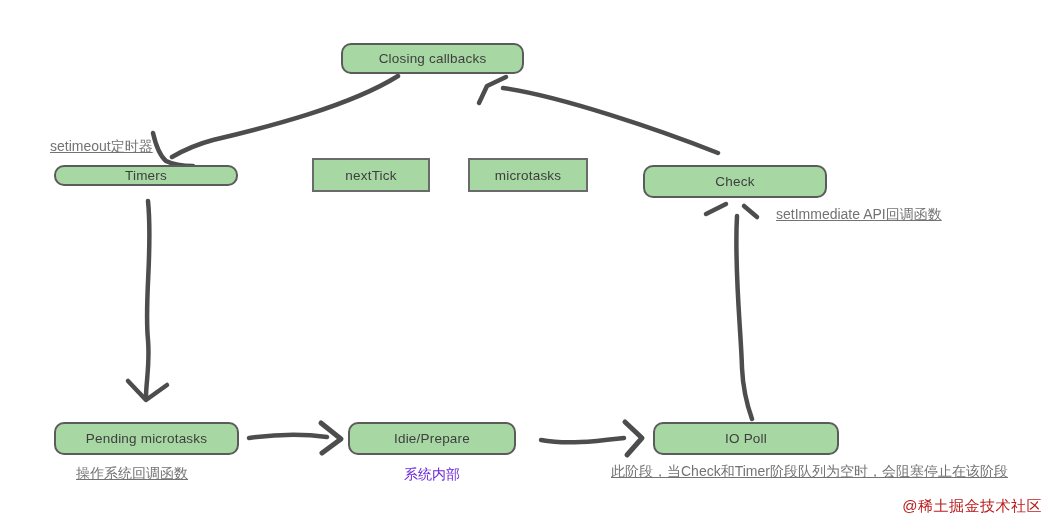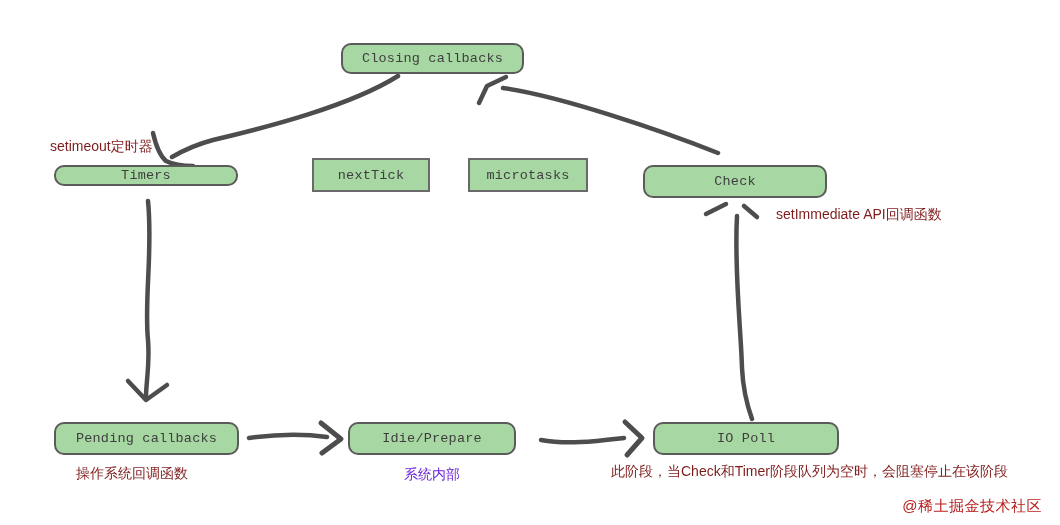--- a/index.html
+++ b/index.html
@@ -25,40 +25,39 @@
     position: absolute;
     background: #a7d7a2;
     border: 2px solid #5b5b5b;
     display: flex;
     align-items: center;
     justify-content: center;
     font-size: 13.5px;
     color: #3e3e3e;
     box-sizing: border-box;
     letter-spacing: 0.2px;
-    font-family: Liberation Mono, monospace;
   }
   .node.rounded { border-radius: 10px; }
   .node.rect { border-radius: 0; border-color: #6a6a6a; }
 
   #n-closing    { left: 341px; top: 43px;  width: 183px; height: 31px; }
   #n-timers     { left: 54px;  top: 165px; width: 184px; height: 21px; }
   #n-nexttick   { left: 312px; top: 158px; width: 118px; height: 34px; }
   #n-microtasks { left: 468px; top: 158px; width: 120px; height: 34px; }
   #n-check      { left: 643px; top: 165px; width: 184px; height: 33px; }
   #n-pending    { left: 54px;  top: 422px; width: 185px; height: 33px; }
   #n-idle       { left: 348px; top: 422px; width: 168px; height: 33px; }
   #n-iopoll     { left: 653px; top: 422px; width: 186px; height: 33px; }
 
   .annot {
     position: absolute;
     font-size: 14px;
     white-space: nowrap;
   }
-  .annot.red  { color: #7f1d1d; }
+  .annot.red  { color: #737373; text-decoration: underline; }
   .annot.dark { color: #6d28d9; }
 
   #a-settimeout   { left: 50px;  top: 138px; }
   #a-setimmediate { left: 776px; top: 206px; }
   #a-oscallback   { left: 76px;  top: 465px; }
   #a-system       { left: 404px; top: 466px; }
   #a-iopollnote   { left: 611px; top: 463px; }
 
   .watermark {
     position: absolute;
@@ -106,21 +105,21 @@
   <div class="node rect" id="n-nexttick">
     <span>nextTick</span>
   </div>
   <div class="node rect" id="n-microtasks">
     <span>microtasks</span>
   </div>
   <div class="node rounded" id="n-check">
     <span>Check</span>
   </div>
   <div class="node rounded" id="n-pending">
-    <span>Pending callbacks</span>
+    <span>Pending microtasks</span>
   </div>
   <div class="node rounded" id="n-idle">
     <span>Idie/Prepare</span>
   </div>
   <div class="node rounded" id="n-iopoll">
     <span>IO Poll</span>
   </div>
 
   <div class="annot red" id="a-settimeout">setimeout定时器</div>
   <div class="annot red" id="a-setimmediate">setImmediate API回调函数</div>

